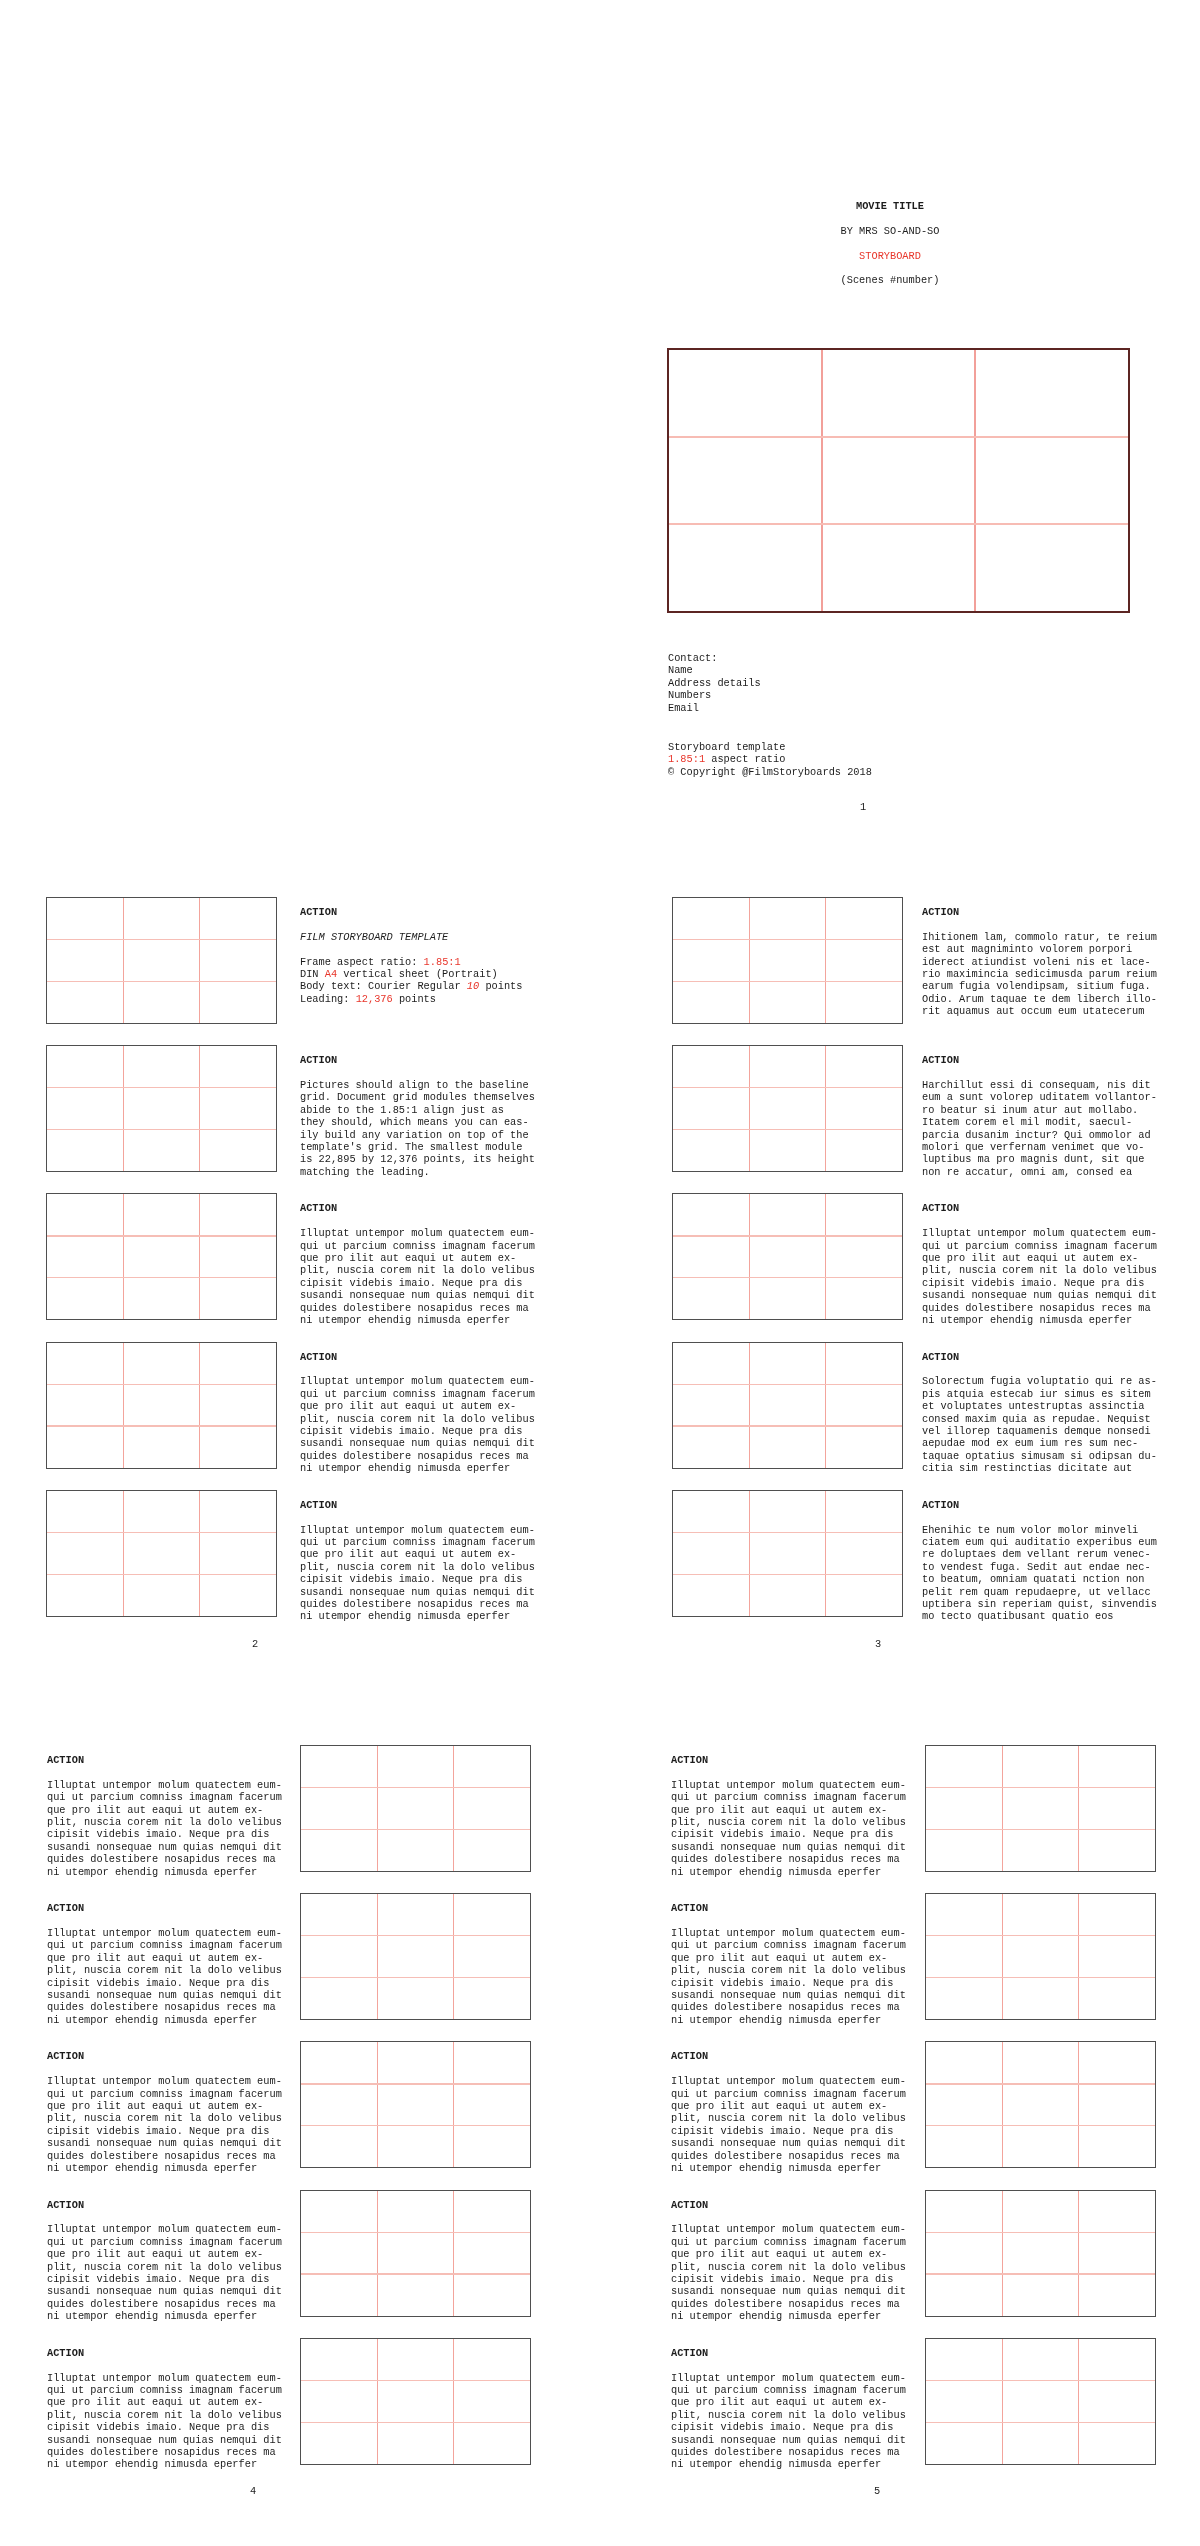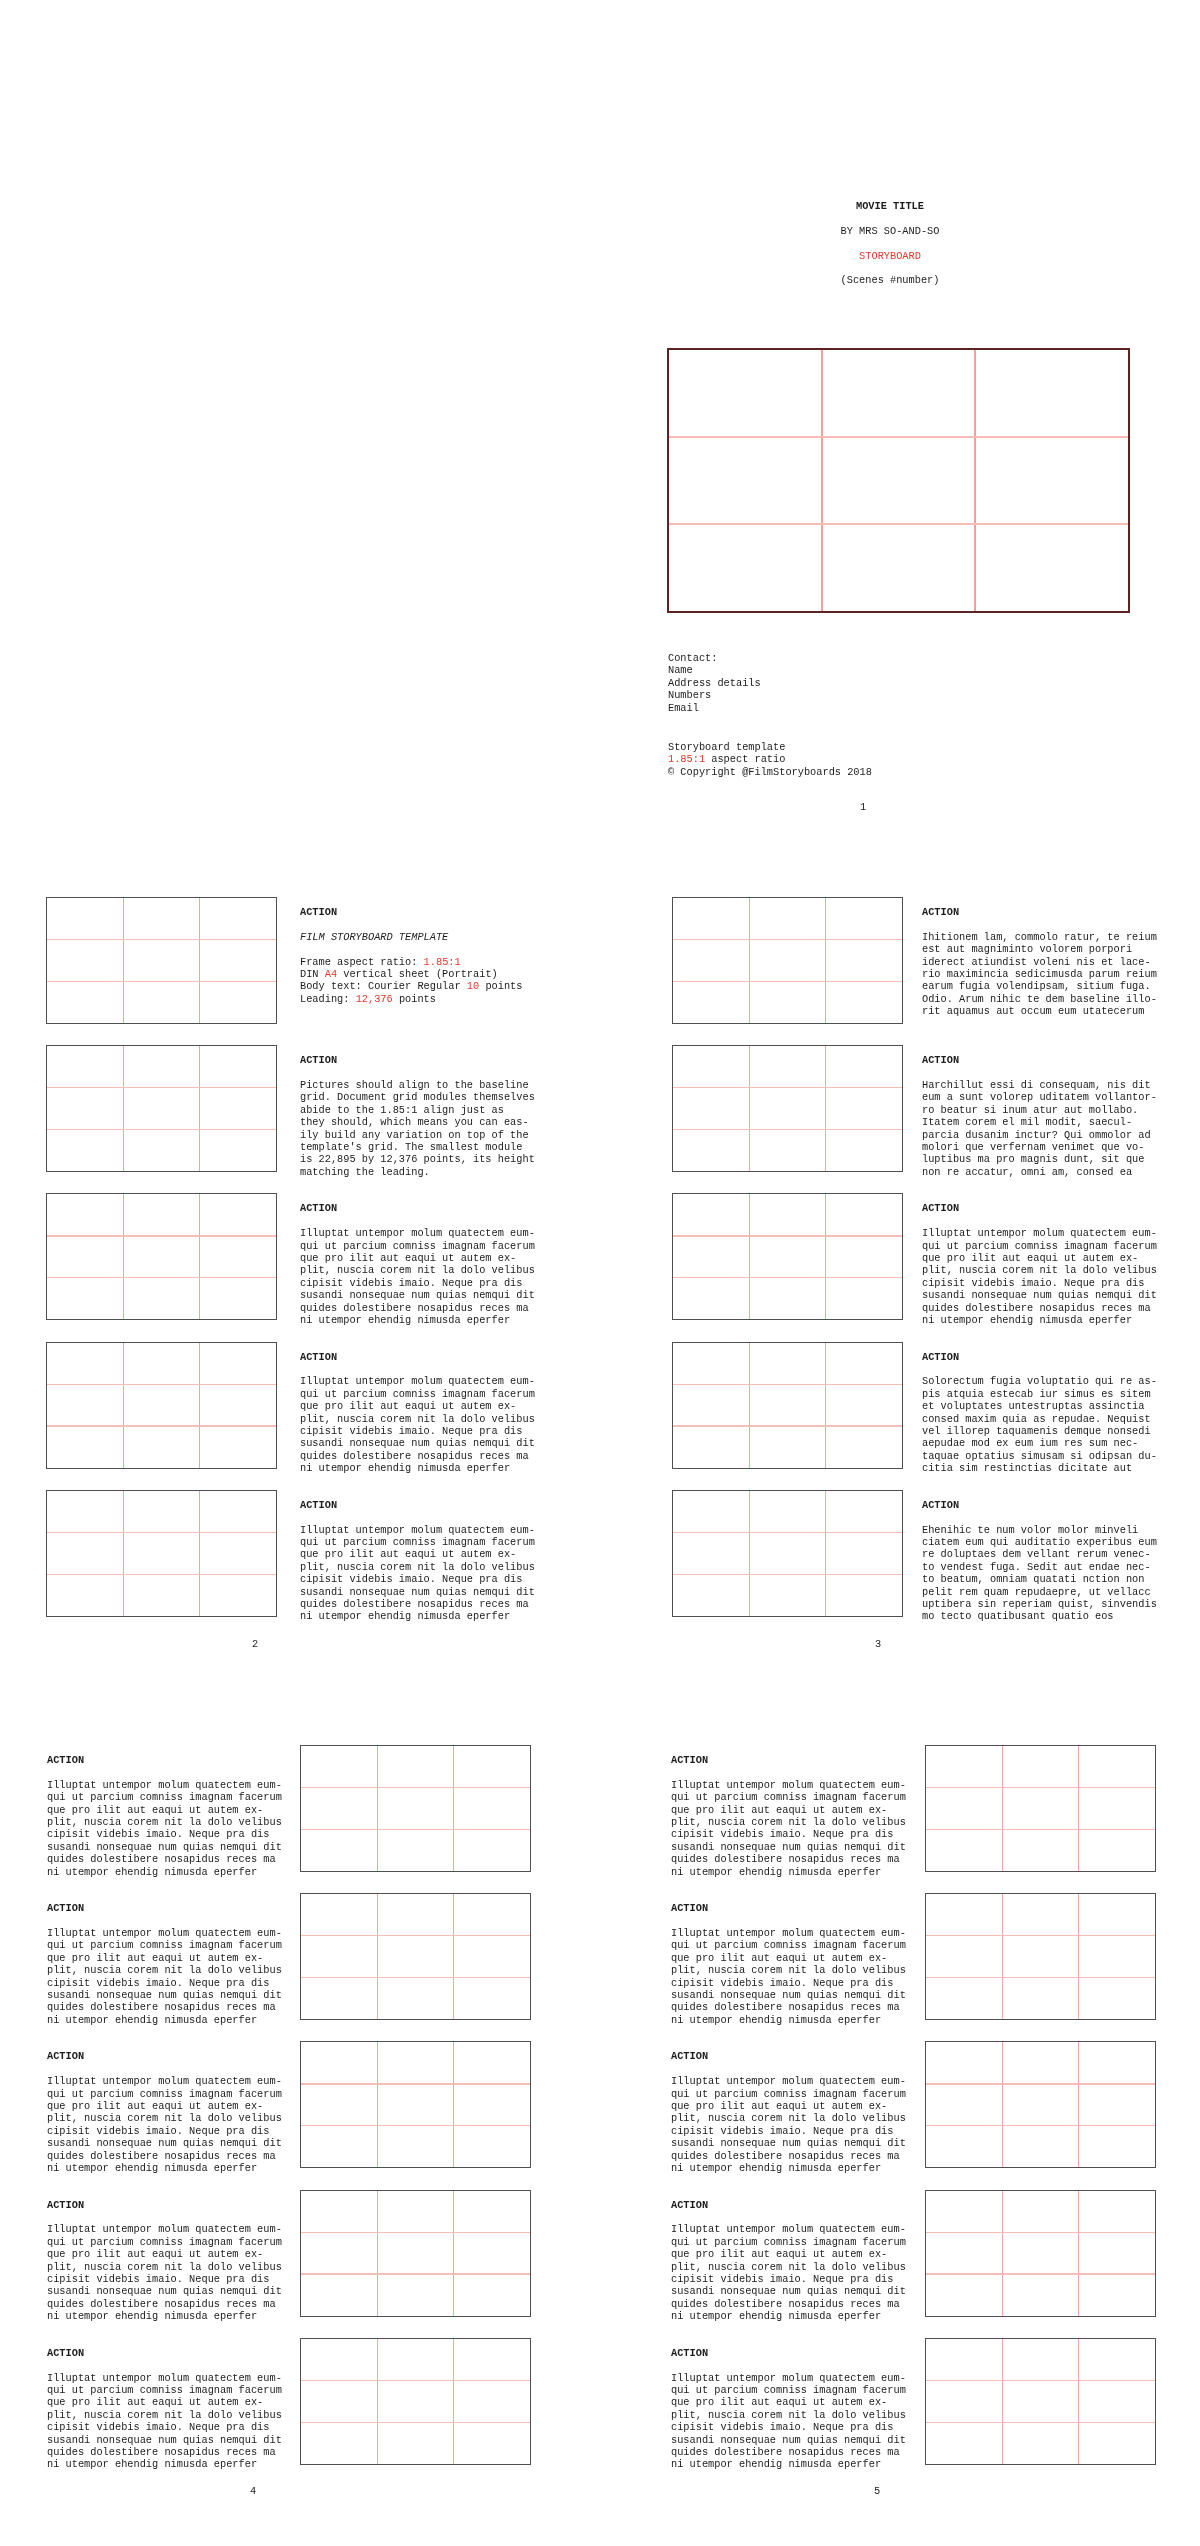--- a/index.html
+++ b/index.html
@@ -80,21 +80,21 @@
           <div class="gridline gl-h one"></div>
           <div class="gridline gl-h two"></div>
         </div>
         <div class="textblock" style="left: 300px; top: 906px;">
           <div class="line bold"><span>ACTION</span></div>
           <div class="line">&nbsp;</div>
           <div class="line"><span style="font-style: italic;">FILM STORYBOARD TEMPLATE</span></div>
           <div class="line">&nbsp;</div>
           <div class="line"><span>Frame aspect ratio: </span><span style="color: rgb(232, 53, 42);">1.85:1</span></div>
           <div class="line"><span>DIN </span><span style="color: rgb(232, 53, 42);">A4</span><span> vertical sheet (Portrait)</span></div>
-          <div class="line"><span>Body text: Courier Regular </span><span style="color: rgb(232, 53, 42);">10</span><span> points</span></div>
+          <div class="line"><span>Body text: Courier Regular </span><span style="color: rgb(232, 53, 42); font-style: italic;">10</span><span> points</span></div>
           <div class="line"><span>Leading: </span><span style="color: rgb(232, 53, 42);">12,376</span><span> points</span></div>
         </div>
         <div class="frame frame-small" style="left: 46px; top: 1045.2px; width: 231px; height: 127px;">
           <div class="gridline gl-v one"></div>
           <div class="gridline gl-v two"></div>
           <div class="gridline gl-h one"></div>
           <div class="gridline gl-h two"></div>
         </div>
         <div class="textblock" style="left: 300px; top: 1054.2px;">
           <div class="line bold"><span>ACTION</span></div>
@@ -172,21 +172,21 @@
           <div class="gridline gl-h two"></div>
         </div>
         <div class="textblock" style="left: 922px; top: 906px;">
           <div class="line bold"><span>ACTION</span></div>
           <div class="line">&nbsp;</div>
           <div class="line"><span>Ihitionem lam, commolo ratur, te reium</span></div>
           <div class="line"><span>est aut magniminto volorem porpori</span></div>
           <div class="line"><span>iderect atiundist voleni nis et lace-</span></div>
           <div class="line"><span>rio maximincia sedicimusda parum reium</span></div>
           <div class="line"><span>earum fugia volendipsam, sitium fuga.</span></div>
-          <div class="line"><span>Odio. Arum nihic te dem baseline illo-</span></div>
+          <div class="line"><span>Odio. Arum taquae te dem liberch illo-</span></div>
           <div class="line"><span>rit aquamus aut occum eum utatecerum</span></div>
         </div>
         <div class="frame frame-small" style="left: 672px; top: 1045.2px; width: 231px; height: 127px;">
           <div class="gridline gl-v one"></div>
           <div class="gridline gl-v two"></div>
           <div class="gridline gl-h one"></div>
           <div class="gridline gl-h two"></div>
         </div>
         <div class="textblock" style="left: 922px; top: 1054.2px;">
           <div class="line bold"><span>ACTION</span></div>

